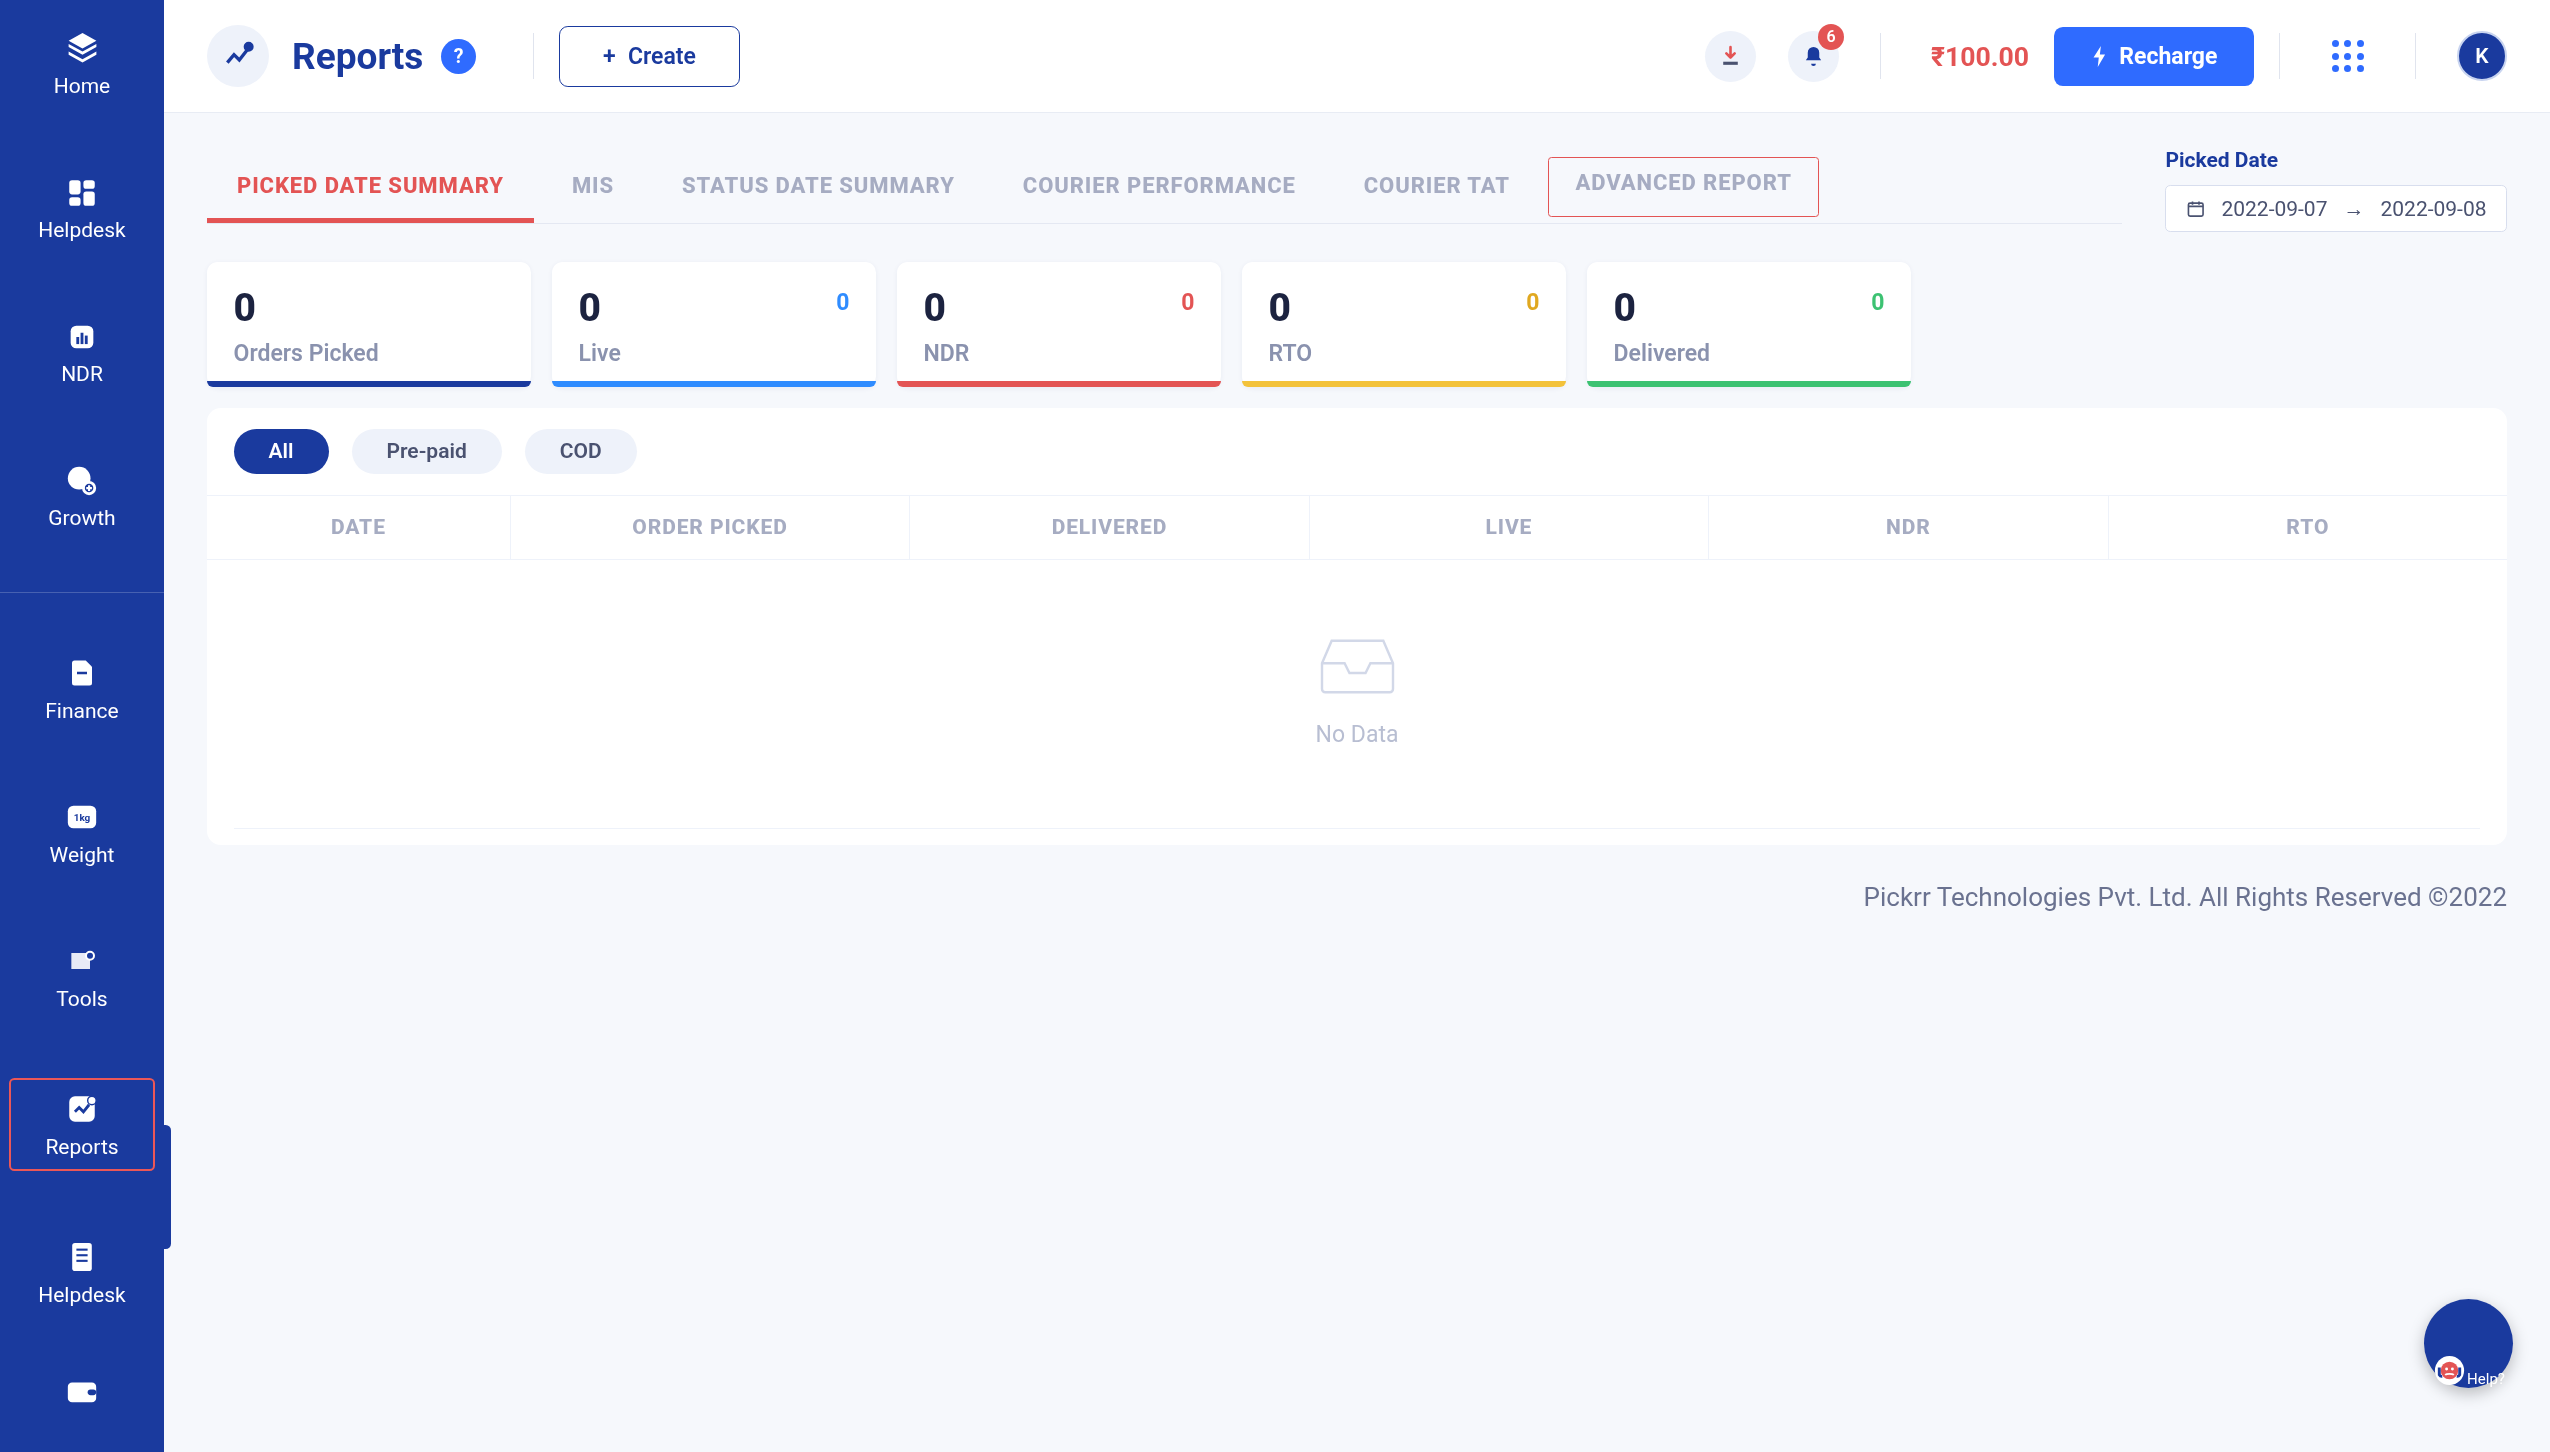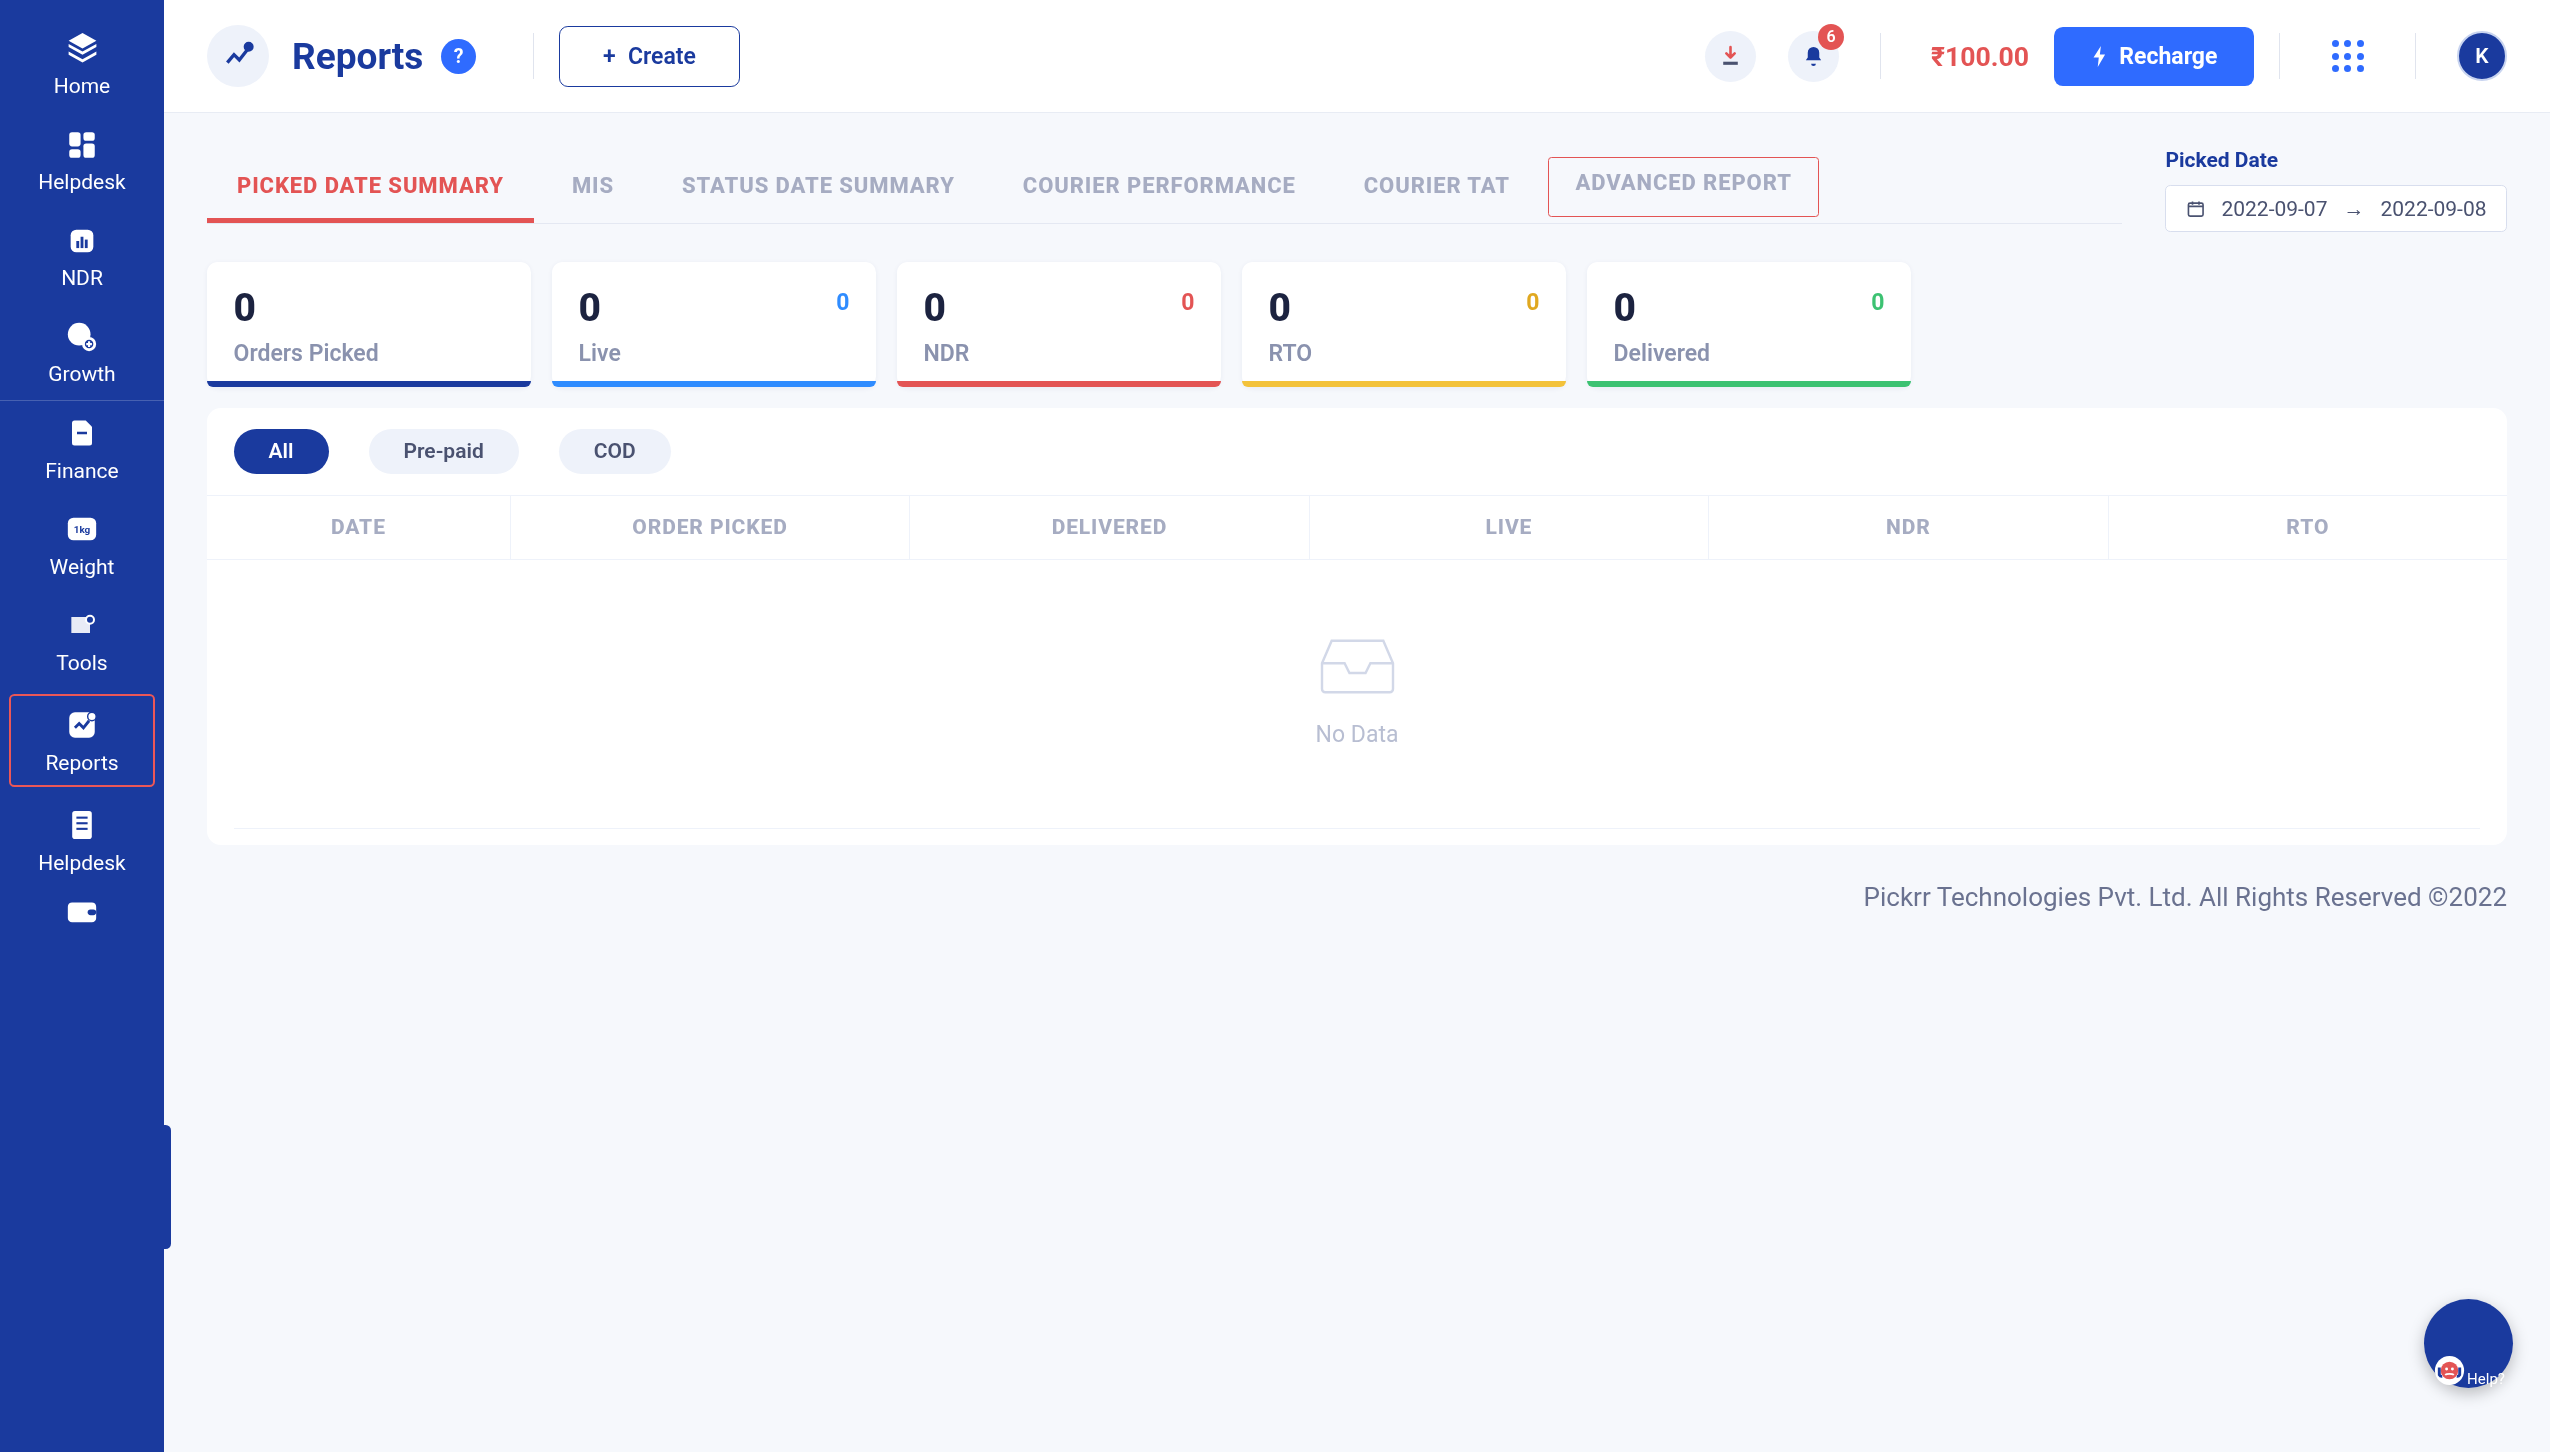--- a/index.html
+++ b/index.html
@@ -1,17 +1,17 @@
 <!DOCTYPE html>
 <html style="font-size:14px"><head>
 <meta charset="utf-8">
 <style>
 * { margin:0; padding:0; box-sizing:border-box; font-family:-apple-system,BlinkMacSystemFont,"Segoe UI",Roboto,sans-serif; }
 body { width:2550px; height:1452px; background:#f0f3f8; display:flex; overflow:hidden; }
-.sidebar { width:164px; background:#1a3a9e; display:flex; flex-direction:column; align-items:center; padding-top:16px; position:relative; }
+.sidebar { width:164px; background:#1a3a9e; display:flex; flex-direction:column; align-items:center; padding-top:16px; position:relative;gap:48px; }
 .sidebar-item { width:100%; display:flex; flex-direction:column; align-items:center; padding:14px 0; color:#fff; cursor:pointer; position:relative; }
 .sidebar-item.active { border:2.7px solid #eb5757; border-radius:5.3px; margin:5.3px 8.9px; width:calc(100% - 17.7px); padding:10.6px 0; }
 .sidebar-item .si-icon { width:37px; height:37px; margin-bottom:7px; display:flex; align-items:center; justify-content:center; }
 .sidebar-item .si-label { font-size:21px; font-weight:400; }
 .sidebar::after { content:""; position:absolute; right:-7px; top:1125px; width:7px; height:124px; background:#1a3a9e; border-radius:0 5.3px 5.3px 0; }
 .sep { width:100%; height:0.9px; background:rgba(255,255,255,0.2); }
 .main { flex:1; display:flex; flex-direction:column; background:#f6f8fc; }
 .header { height:113px; background:#fff; display:flex; align-items:center; padding:0 43px; border-bottom:0.9px solid #e8ecf4; }
 .hdr-icon-circle { width:62px; height:62px; border-radius:50%; background:#eef2fa; display:flex; align-items:center; justify-content:center; margin-right:23px; }
 .page-title { font-size:37px; font-weight:700; color:#1a3a9e; margin-right:17.7px; }
@@ -42,21 +42,21 @@
 .stat-card.navy::after { background:#1a3a9e; }
 .stat-card.blue::after { background:#2f8cff; }
 .stat-card.red::after { background:#e35454; }
 .stat-card.yellow::after { background:#f3c23b; }
 .stat-card.green::after { background:#3cc272; }
 .stat-val { font-size:39px; font-weight:800; color:#1c2340; }
 .stat-label { font-size:23px; font-weight:600; color:#8a92ae; margin-top:8.9px; }
 .stat-sub { position:absolute; top:26.6px; right:26.6px; font-size:23px; font-weight:700; }
 .stat-sub.blue{color:#2f8cff;} .stat-sub.red{color:#e35454;} .stat-sub.yellow{color:#e0a820;} .stat-sub.green{color:#3cc272;}
 .panel { background:#fff; border-radius:14px; margin-top:21px; padding:21px 0 0; }
-.pill-row { display:flex; gap:40px; padding:0 26.6px 21px; }
+.pill-row { display:flex; gap:23px; padding:0 26.6px 21px; }
 .pill { border-radius:35px; padding:10.6px 35px; font-size:21px; font-weight:600; cursor:pointer; }
 .pill.active { background:#1a3a9e; color:#fff; }
 .pill.inactive { background:#eef2fa; color:#4a5270; }
 .tbl-head { display:flex; border-top:0.9px solid #eef2fa; border-bottom:0.9px solid #eef2fa; }
 .th { flex:1; text-align:center; padding:19.5px 0; font-size:21px; font-weight:800; letter-spacing:0.9px; color:#a6acc2; border-right:0.9px solid #eef2fa; }
 .th:last-child { border-right:none; }
 .th:first-child { flex:0.76; }
 .empty { display:flex; flex-direction:column; align-items:center; padding:71px 0 80px; color:#b8bed2; }
 .empty svg { margin-bottom:19.5px; }
 .empty-text { font-size:23px; }

